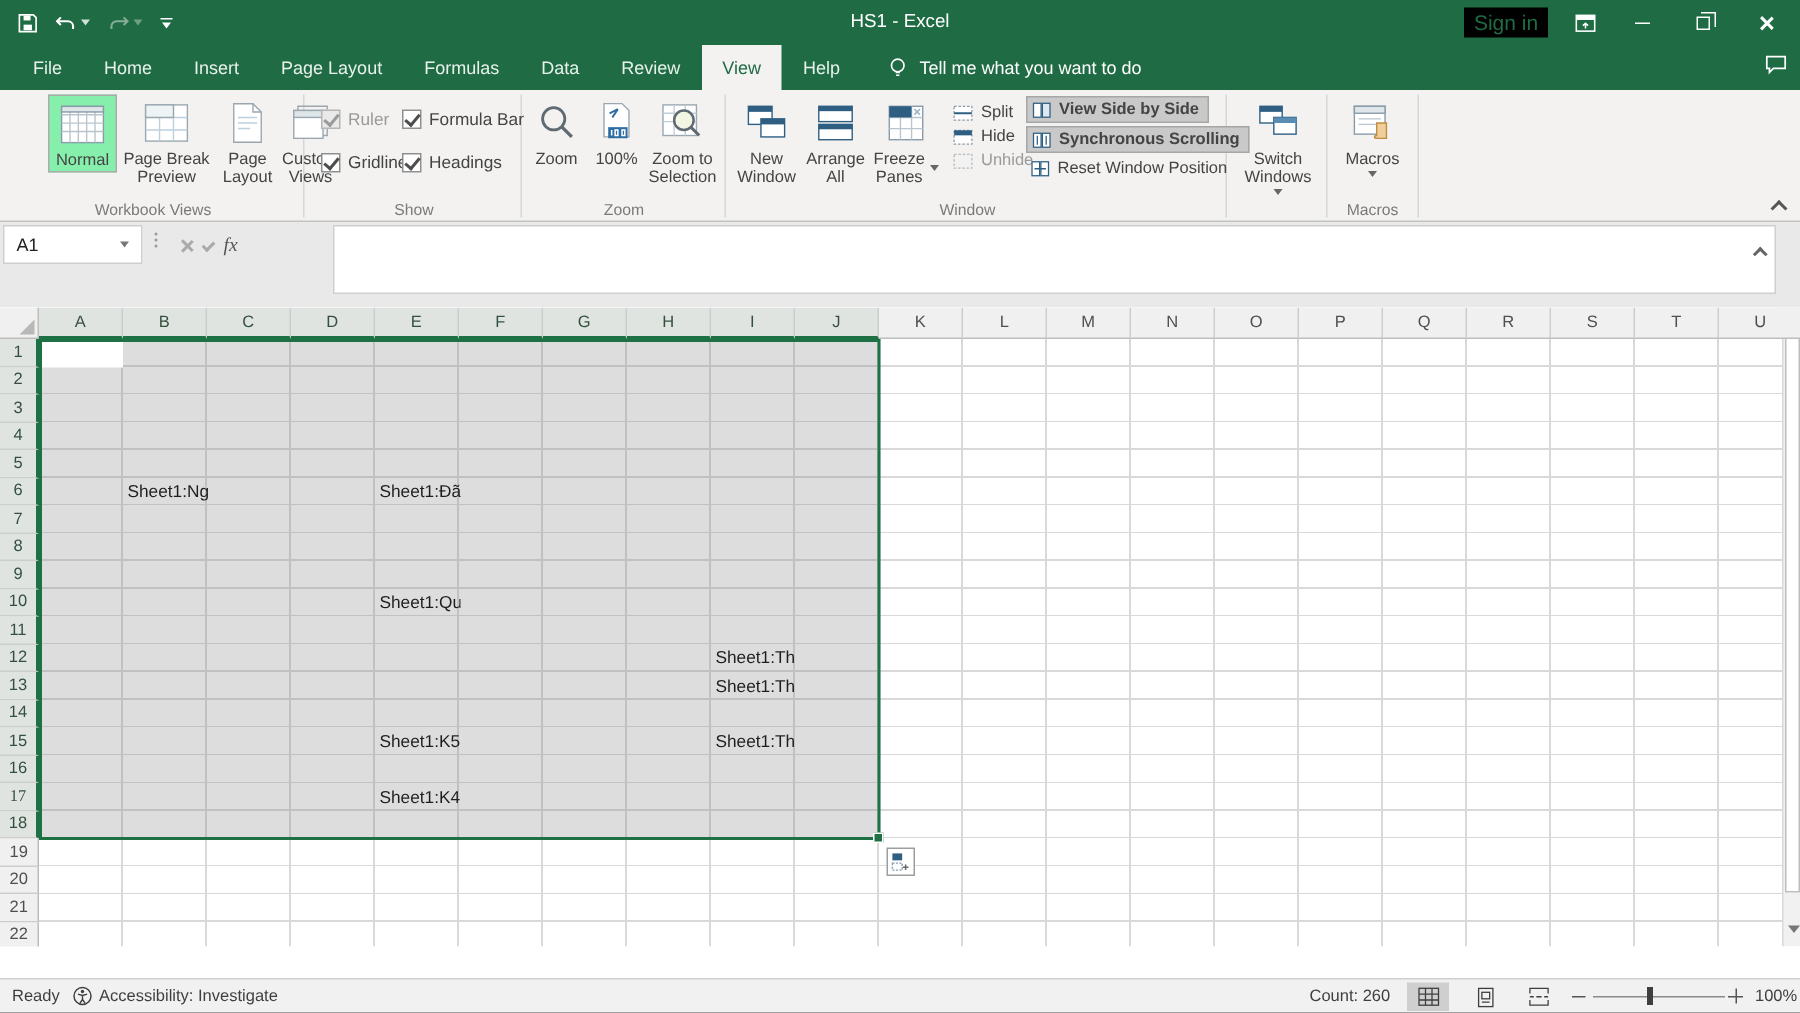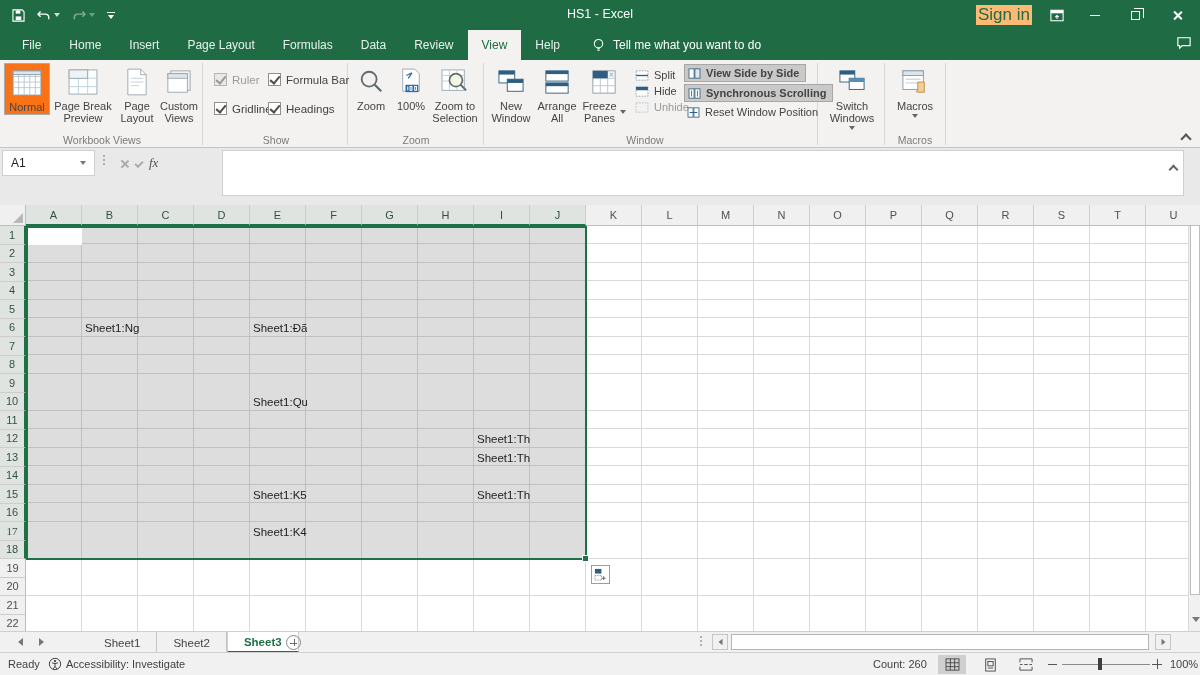--- a/index.html
+++ b/index.html
@@ -7,22 +7,22 @@
   .app{position:relative;width:1200px;height:675px;overflow:hidden;background:#fff;
        font-family:"Liberation Sans",sans-serif;color:#444;-webkit-font-smoothing:antialiased;}
 
   
   .titlebar{position:absolute;left:0;top:0;width:1200px;height:30px;background:#1f6b43;color:#fff;}
   .qat{position:absolute;left:12px;top:4px;display:flex;align-items:center;gap:12px;height:22px;}
   .qat svg{display:block;}
   .caret-down{width:0;height:0;border-left:3px solid transparent;border-right:3px solid transparent;border-top:4px solid #cfe0d6;}
   .dim{opacity:.45;}
   .app-title{position:absolute;left:0;right:0;top:7px;text-align:center;font-size:12.5px;color:#fff;}
-  .signin{position:absolute;right:168px;top:5px;width:56px;height:20px;background:#fdba74;color:#1f6b43;
-          font-size:17px;display:flex;align-items:center;justify-content:center;}
+  .signin{position:absolute;right:168px;top:5px;width:56px;height:20px;background:#000000;color:#1f6b43;
+          font-size:14px;display:flex;align-items:center;justify-content:center;}
   .winbtn{position:absolute;top:0;width:34px;height:30px;display:flex;align-items:center;justify-content:center;}
   .min-bar{width:10px;height:1px;background:#fff;}
   .restore-box{width:9px;height:9px;border:1px solid #fff;position:relative;background:transparent;}
   .restore-box:before{content:"";position:absolute;left:2px;top:-4px;width:9px;height:9px;border:1px solid #fff;border-bottom:none;border-left:none;}
   .close-x{position:relative;width:11px;height:11px;}
   .close-x:before,.close-x:after{content:"";position:absolute;left:5px;top:0;width:1.5px;height:11px;background:#fff;}
   .close-x:before{transform:rotate(45deg);} .close-x:after{transform:rotate(-45deg);}
 
   
   .menubar{position:absolute;left:0;top:30px;width:1200px;height:30px;background:#1f6b43;display:flex;align-items:stretch;}
@@ -34,21 +34,21 @@
 
   
   .ribbon{position:absolute;left:0;top:60px;width:1200px;height:88px;background:#f3f2f1;border-bottom:1px solid #c3c3c3;font-size:11px;}
   .rdiv{position:absolute;top:3px;height:82px;width:1px;background:#d6d6d6;}
   .rgroup{position:absolute;top:0;height:88px;}
   .glabel{position:absolute;bottom:2px;left:0;right:0;text-align:center;font-size:10.5px;color:#7a7a7a;}
   .bigbtns{position:absolute;top:3px;left:0;display:flex;align-items:flex-start;}
   .bigbtn{display:flex;flex-direction:column;align-items:center;justify-content:flex-start;text-align:center;
           padding:3px 2px 1px 2px;line-height:12px;color:#444;}
   .bigbtn .ic{height:32px;display:flex;align-items:center;justify-content:center;margin-bottom:2px;}
-  .bigbtn.sel{background:#f97316;border:1px solid #ababab;}
+  .bigbtn.sel{background:#86efac;border:1px solid #ababab;margin-left:28px;}
   .cbx-row{position:absolute;display:flex;align-items:center;gap:5px;font-size:11.5px;color:#444;white-space:nowrap;}
   .cbx{width:13px;height:13px;background:#fff;border:1px solid #8f8f8f;position:relative;}
   .cbx:after{content:"";position:absolute;left:3px;top:0px;width:4px;height:8px;border:solid #4d4d4d;border-width:0 2px 2px 0;transform:rotate(40deg);}
   .cbx.dis{background:#e9e9e9;border-color:#b5b5b5;} .cbx.dis:after{border-color:#9a9a9a;}
   .graytext{color:#9a9a9a;}
   .smallbtn{display:flex;align-items:center;gap:5px;white-space:nowrap;color:#444;padding:1px 3px;margin:2px 0;}
   .togglebtn{display:inline-flex;align-items:center;gap:5px;white-space:nowrap;color:#444;padding:2px 6px 2px 3px;margin:0;}
   .togglebtn.on{background:#c9c9c9;border:1px solid #a6a6a6;font-weight:bold;}
   .chev{width:0;height:0;border-left:3px solid transparent;border-right:3px solid transparent;border-top:4px solid #666;display:inline-block;}
   .collapse-chev{position:absolute;right:10px;bottom:6px;width:9px;height:9px;}
@@ -532,44 +532,20 @@
       <div class="rowhead sel" style="top: 280px; height: 18.5px;">15</div>
       <div class="rowhead sel" style="top: 298.5px; height: 18.5px;">16</div>
       <div class="rowhead sel" style="top: 317px; height: 18.5px; font-family: Liberation Serif, serif;">17</div>
       <div class="rowhead sel" style="top: 335.5px; height: 18.5px;">18</div>
       <div class="rowhead" style="top: 354px; height: 18.5px;">19</div>
       <div class="rowhead" style="top: 372.5px; height: 18.5px;">20</div>
       <div class="rowhead" style="top: 391px; height: 18.5px;">21</div>
       <div class="rowhead" style="top: 409.5px; height: 18.5px;">22</div>
     </div>
 
-  <div class="sheetbar">
-    <div class="navarrows">
-      <i class="tri-left"></i>
-      <i class="tri-right"></i>
-    </div>
-    <div class="sheettabs" id="sheettabs">
-        <div class="stab">Sheet1</div>
-        <div class="stab">Sheet2</div>
-        <div class="stab active">Sheet3</div>
-      </div>
-    <div class="newsheet"></div>
-    <div class="hscroll-sep">
-        <i></i>
-        <i></i>
-        <i></i>
-      </div>
-    <div class="hs-btn" style="left:712px">
-        <i class="tri-left" style="transform:scale(.8)"></i>
-      </div>
-    <div class="hthumb"></div>
-    <div class="hs-btn" style="left:1155px">
-        <i class="tri-right" style="transform:scale(.8)"></i>
-      </div>
-  </div>
 
   <div class="statusbar">
     <div class="sb-item" style="left:8px">Ready</div>
     <div class="sb-item" style="left:48px">
       <svg width="14" height="14" viewBox="0 0 16 16">
           <circle cx="8" cy="8" r="6.5" fill="none" stroke="#3f3f3f" stroke-width="1.1"></circle>
           <circle cx="8" cy="4.6" r="1.3" fill="#3f3f3f"></circle>
           <path d="M4.5 6.6l3.5 1 3.5-1M8 7.6v3l-2 3M8 10.6l2 3" fill="none" stroke="#3f3f3f" stroke-width="1.1"></path>
         </svg>
     </div>

